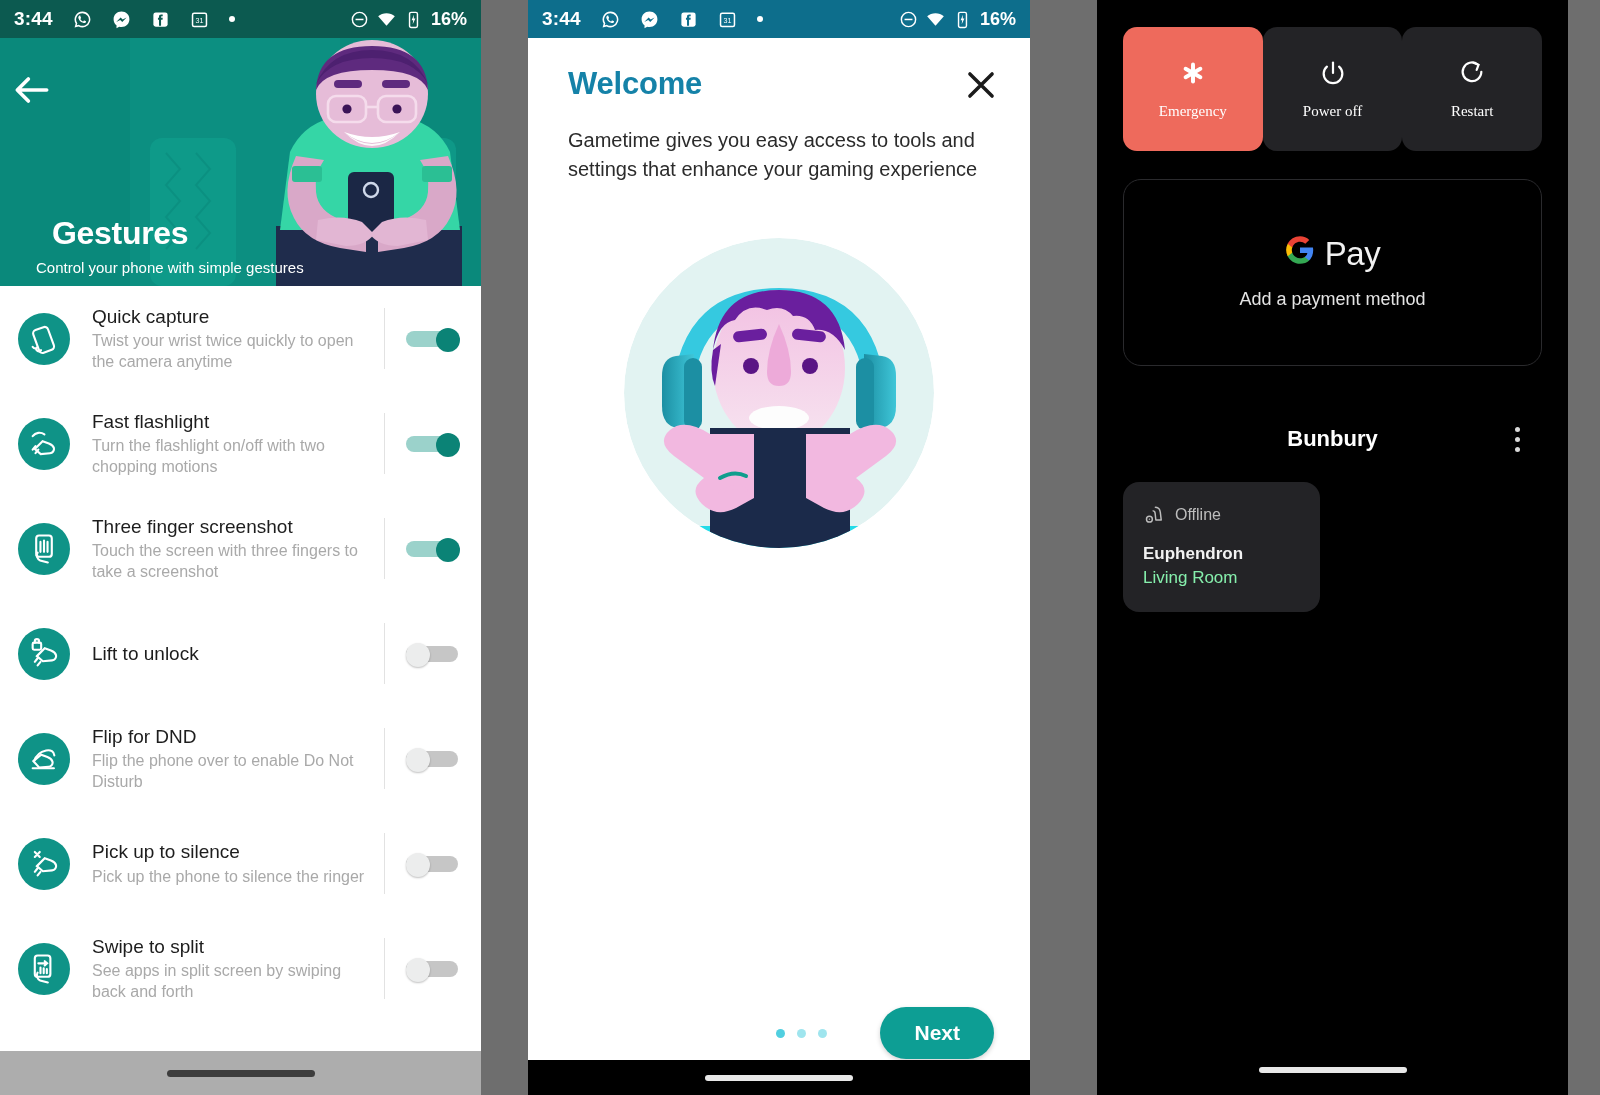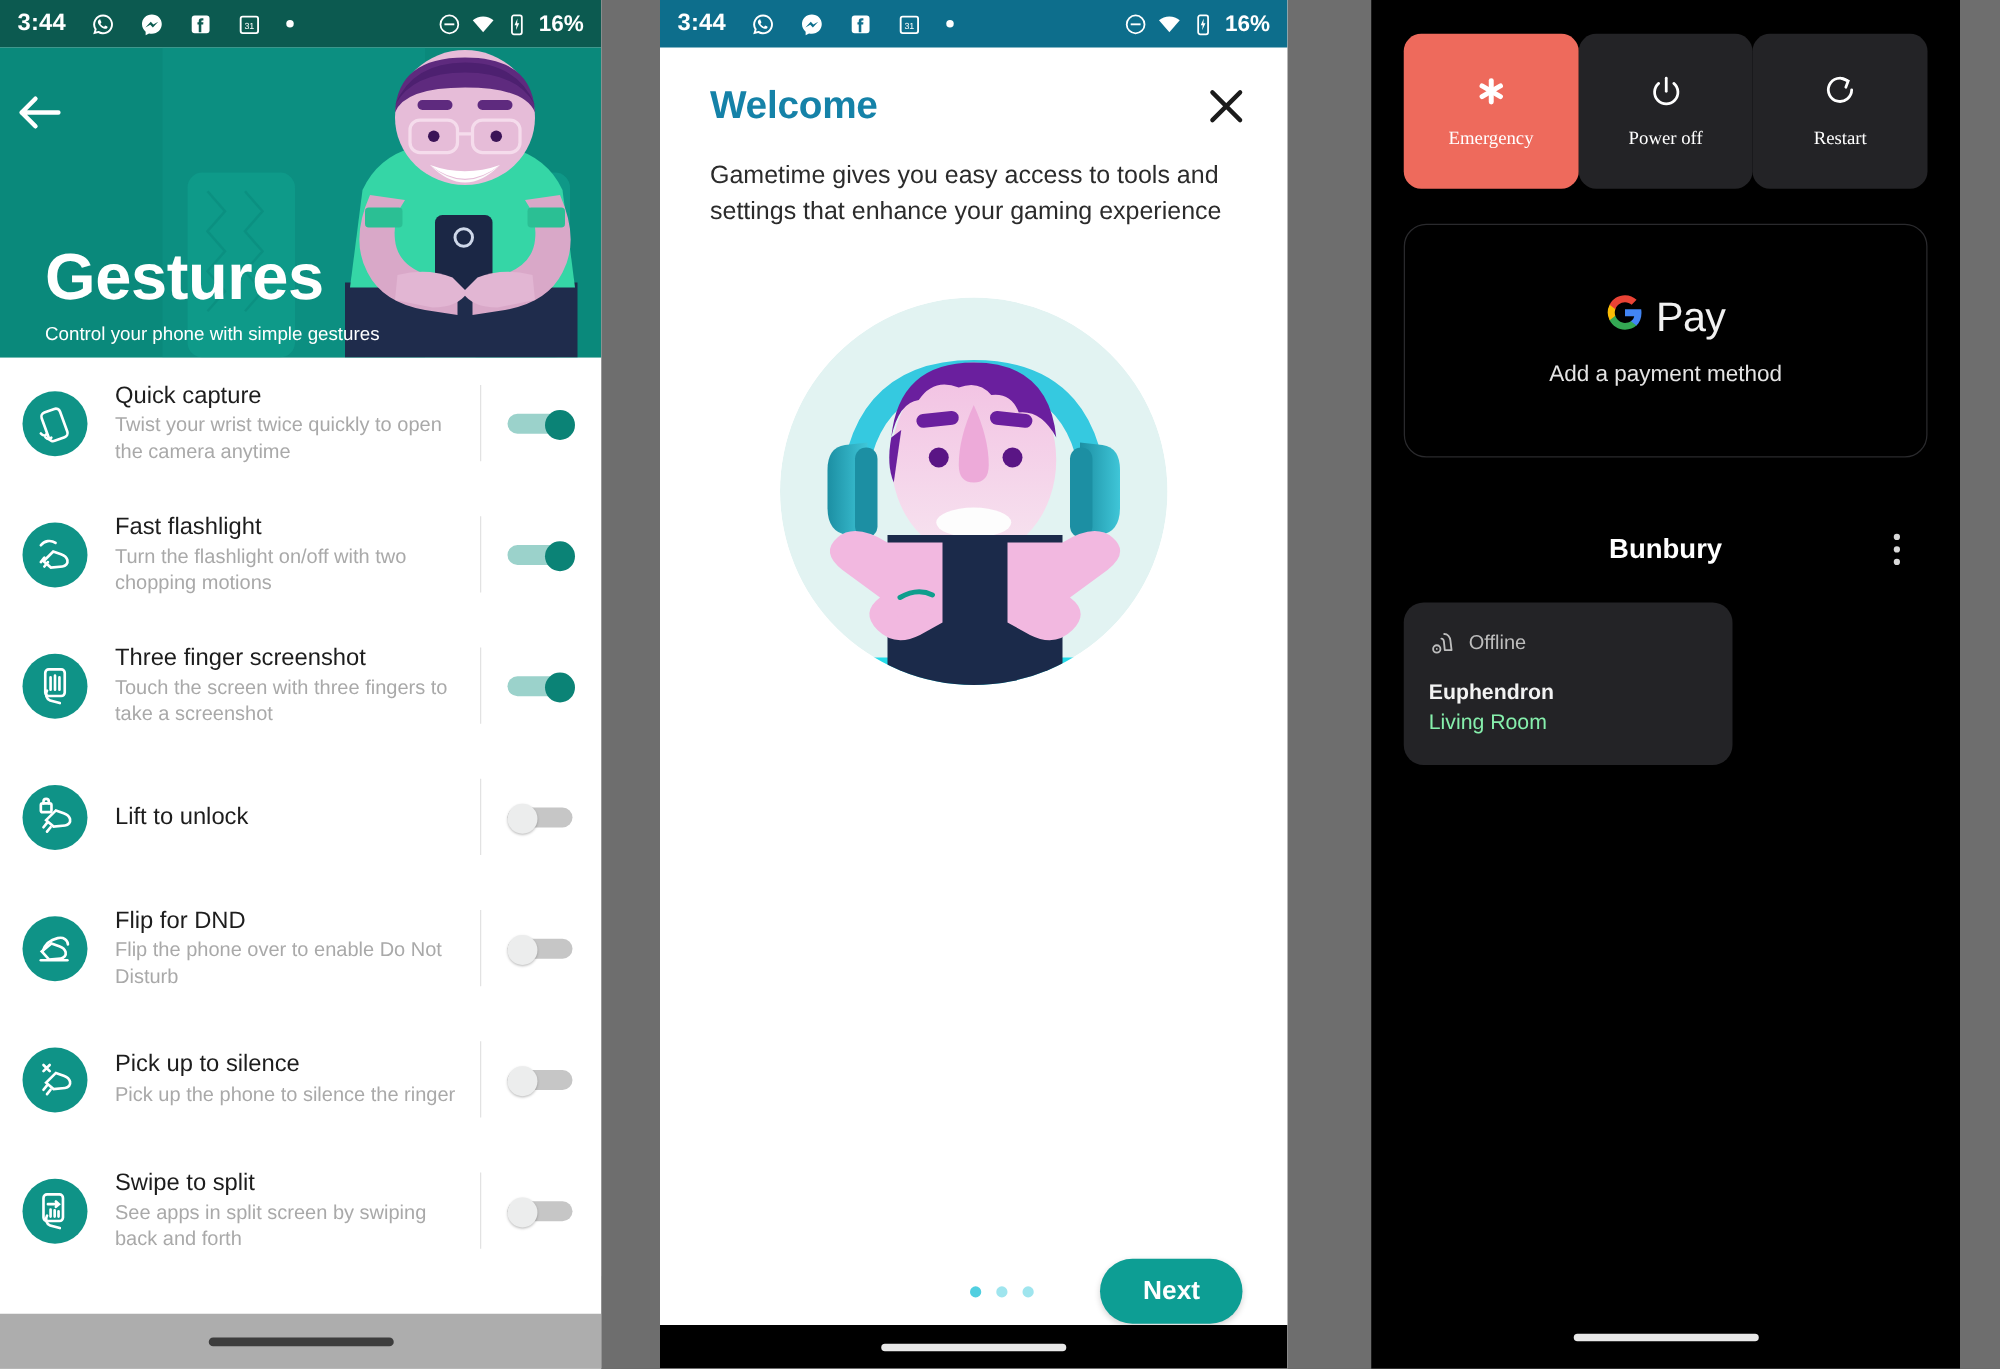--- a/index.html
+++ b/index.html
@@ -32,22 +32,23 @@
   .g-hero {
     position: relative; height: 248px; background: #0a897b; overflow: hidden;
   }
   .hero-bg { position: absolute; inset: 0; }
   .hero-back {
     position: absolute; left: 10px; top: 30px; width: 44px; height: 44px;
     cursor: pointer;
   }
   .hero-text { position: absolute; left: 36px; bottom: 10px; }
   .hero-title {
-    font-size: 52px; font-weight: bold; color: #ffffff; line-height: 1.1;
+    font-size: 32px; font-weight: bold; color: #ffffff; line-height: 1.1;
     letter-spacing: -.3px;
+    margin-left: 16px;
   }
   .hero-sub { font-size: 15px; color: #ffffff; margin-top: 8px; }
 
   .g-list { background:#fff; }
   .g-row {
     display: flex; align-items: center; position: relative;
     height: 105px; padding: 0 0 0 18px;
   }
   .g-ico {
     width: 52px; height: 52px; border-radius: 50%;
@@ -126,21 +127,21 @@
   .gpay-g { width: 30px; height: 30px; }
   .gpay-word { font-size: 33px; color:#f1f1f1; letter-spacing:-.5px; }
   .p-card-sub { margin-top: 16px; font-size: 18px; color: #e4e4e4; }
 
   .p-home { position:relative; margin-top: 60px; display:flex; align-items:center; justify-content:center; }
   .p-home-title { font-size: 22px; font-weight: bold; color:#ffffff; }
   .p-kebab { position:absolute; right: 12px; top: 50%; transform:translateY(-50%); width: 26px; height: 34px; cursor:pointer; display:flex; flex-direction:column; align-items:center; justify-content:center; gap:5px; }
   .p-kebab i { width: 5px; height:5px; border-radius:50%; background:#d9d9d9; display:block; }
 
   .p-device {
-    margin-top: 30px; width: 263px; border-radius: 16px; background:#232326;
+    margin-top: 30px; width: 197px; border-radius: 16px; background:#232326;
     padding: 22px 20px 24px 20px; cursor:pointer;
   }
   .p-dev-status { display:flex; align-items:center; gap: 10px; }
   .p-dev-status svg { width: 22px; height: 22px; }
   .p-dev-status span { font-size: 16px; color:#bdbdbd; }
   .p-dev-name { margin-top: 18px; font-size: 17px; font-weight:bold; color:#f2f2f2; }
   .p-dev-room { margin-top: 4px; font-size: 17px; color:#86efac; }
   .p-inner { padding: 0 26px; }
 </style>
 </head>

